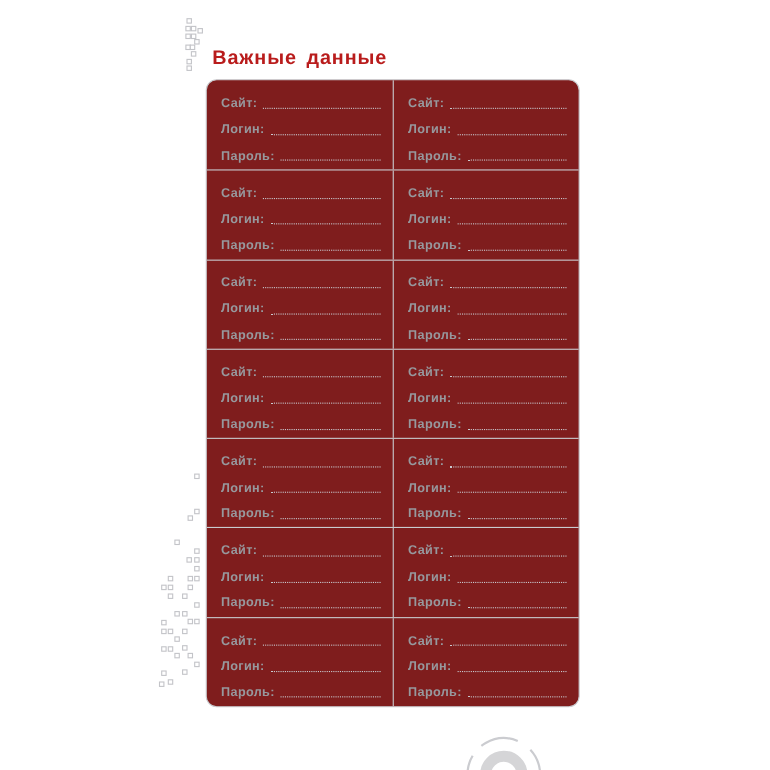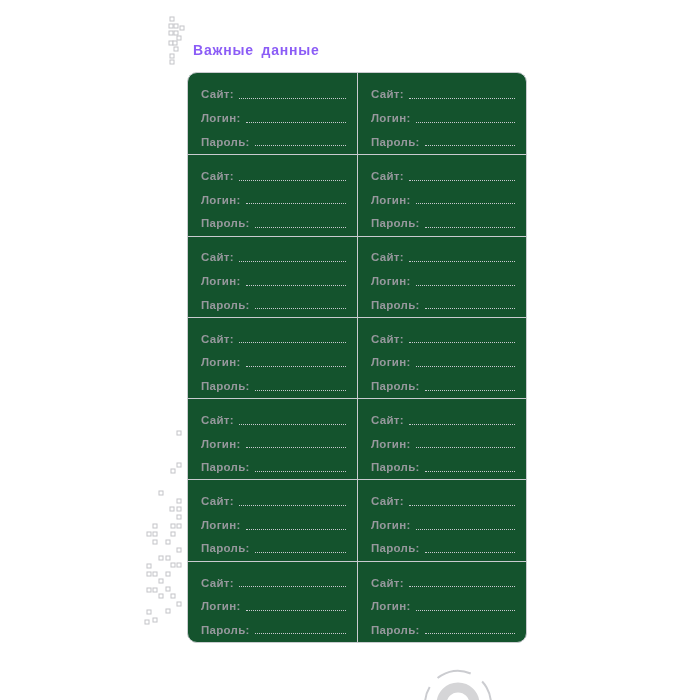--- a/index.html
+++ b/index.html
@@ -17,38 +17,38 @@
     position: absolute; left: 0; top: 0;
     width: 700px; height: 700px;
     pointer-events: none;
   }
 
   
   .title {
     position: absolute;
     left: 193px; top: 42px;
     margin: 0;
-    font-size: 14px;
+    font-size: 18px;
     font-weight: bold;
     letter-spacing: 0.8px;
     word-spacing: 3px;
-    color: #8b5cf6;
+    color: #b91c1c;
   }
 
   
   .table {
     position: absolute;
     left: 187px; top: 72px;
     width: 340px; height: 571px;
     box-sizing: border-box;
     border: 1.5px solid #c9cbcf;
     border-radius: 10px;
     display: grid;
     grid-template-rows: repeat(7, 1fr);
-    background: #14532d;
+    background: #7f1d1d;
   }
   .row {
     display: grid;
     grid-template-columns: 1fr 1fr;
     border-top: 1.5px solid #c9cbcf;
     min-height: 0;
   }
   .row:first-child { border-top: none; }
   .cell {
     box-sizing: border-box;

